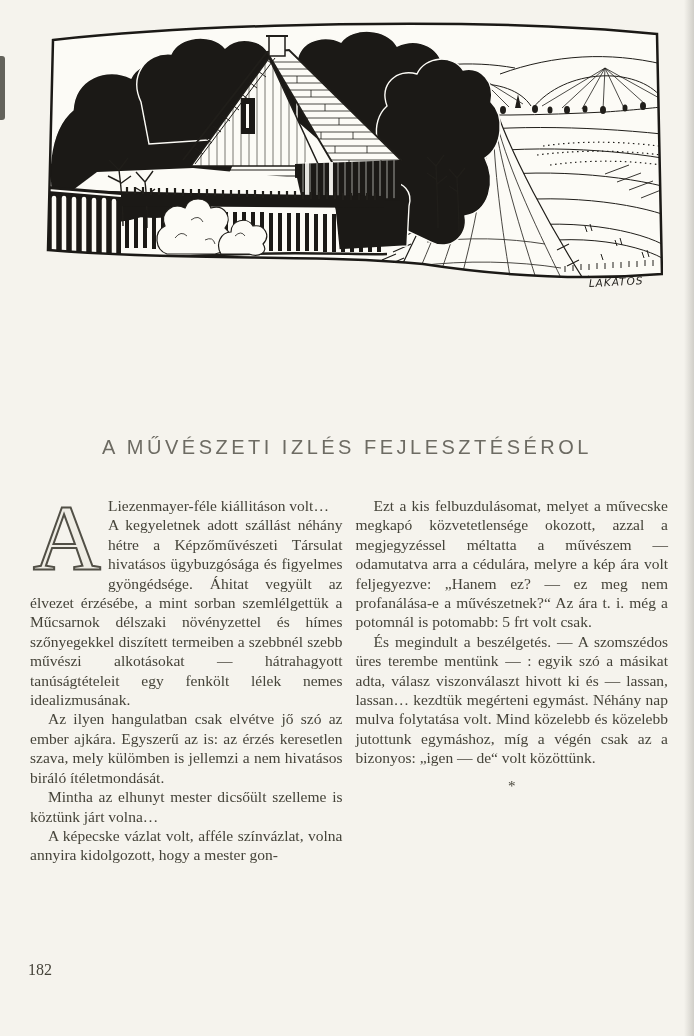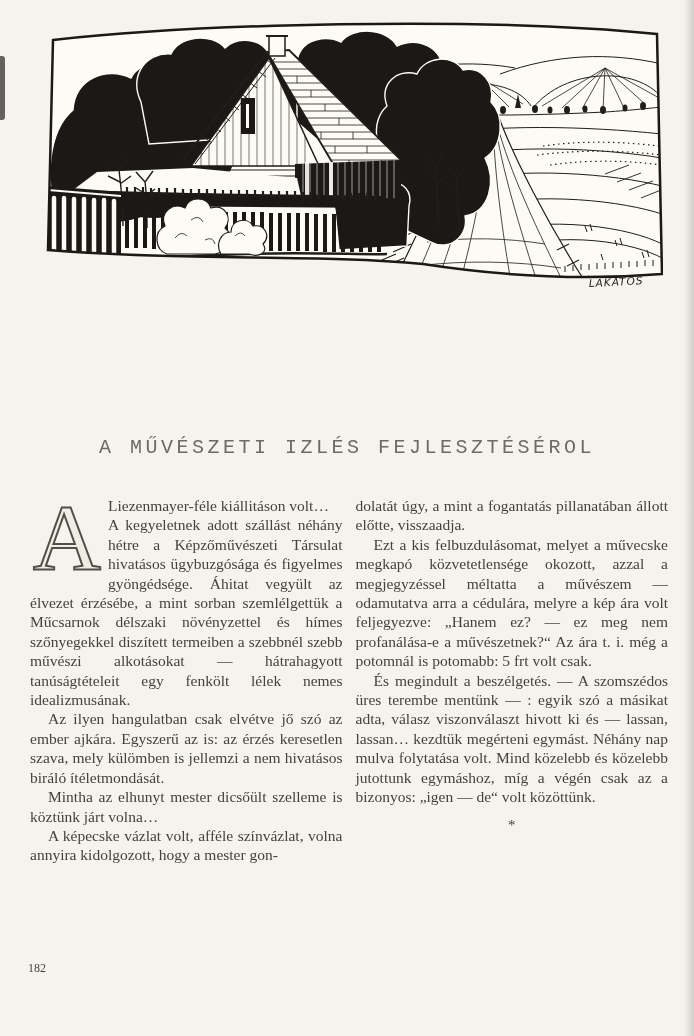--- a/index.html
+++ b/index.html
@@ -20,21 +20,21 @@
     position:absolute;left:0;top:56px;width:5px;height:64px;
     background:#3f3d36;border-radius:0 3px 3px 0;opacity:.8;
   }
   .figure{
     width:618px;height:278px;
     margin:14px 0 0 45px;
   }
   .article-title{
     margin-top:144px;
     text-align:center;
-    font-family:Liberation Mono, monospace;
+    font-family:Liberation Sans, sans-serif;
     font-size:20px;
     letter-spacing:3.5px;
     color:#6d6b63;
     font-weight:400;
   }
   .columns{
     display:flex;
     gap:13px;
     margin:37px 26px 0 30px;
     font-size:15.5px;
@@ -59,21 +59,21 @@
   .asterisk{
     text-align:center;
     text-indent:0;
     margin-top:9px;
     font-size:15px;
     color:#454339;
   }
   .pagenum{
     position:absolute;
     left:28px;top:961px;
-    font-size:12px;
+    font-size:16px;
     color:#454339;
   }
   svg .ink{stroke:#201e1a;fill:none;}
   svg text.sig{
     font-family:"DejaVu Sans", sans-serif;
     font-style:italic;
     font-size:10.5px;
     letter-spacing:1px;
     fill:#201e1a;
   }
@@ -259,21 +259,20 @@
   <div class="col">
     <p class="noindent">
       <span class="dropcap">A</span><span>Liezenmayer-féle kiállitáson volt…</span><br>
       <span>A kegyeletnek adott szállást néhány hétre a Képzőművészeti Társulat hivatásos ügybuzgósága és figyelmes gyöngédsége. Áhitat vegyült az élvezet érzésébe, a mint sorban szemlélgettük a Műcsarnok délszaki növényzettel és hímes szőnyegekkel diszített termeiben a szebbnél szebb művészi alkotásokat — hátrahagyott tanúságtételeit egy fenkölt lélek nemes idealizmusának.</span>
     </p>
     <p>Az ilyen hangulatban csak elvétve jő szó az ember ajkára. Egyszerű az is: az érzés keresetlen szava, mely külömben is jellemzi a nem hivatásos biráló ítéletmondását.</p>
     <p>Mintha az elhunyt mester dicsőült szelleme is köztünk járt volna…</p>
     <p>A képecske vázlat volt, afféle színvázlat, volna annyira kidolgozott, hogy a mester gon-</p>
   </div>
   <div class="col">
-    <p class="noindent">dolatát úgy, a mint a fogantatás pillanatában állott előtte, visszaadja.</p>
     <p>Ezt a kis felbuzdulásomat, melyet a művecske megkapó közvetetlensége okozott, azzal a megjegyzéssel méltatta a művészem — odamutatva arra a cédulára, melyre a kép ára volt feljegyezve: „Hanem ez? — ez meg nem profanálása-e a művészetnek?“ Az ára t. i. még a potomnál is potomabb: 5 frt volt csak.</p>
     <p>És megindult a beszélgetés. — A szomszédos üres terembe mentünk — : egyik szó a másikat adta, válasz viszonválaszt hivott ki és — lassan, lassan… kezdtük megérteni egymást. Néhány nap mulva folytatása volt. Mind közelebb és közelebb jutottunk egymáshoz, míg a végén csak az a bizonyos: „igen — de“ volt közöttünk.</p>
     <div class="asterisk">*</div>
   </div>
 </div>
 
 <div class="pagenum">182</div>
 
 <div class="page-edge"></div>
 

